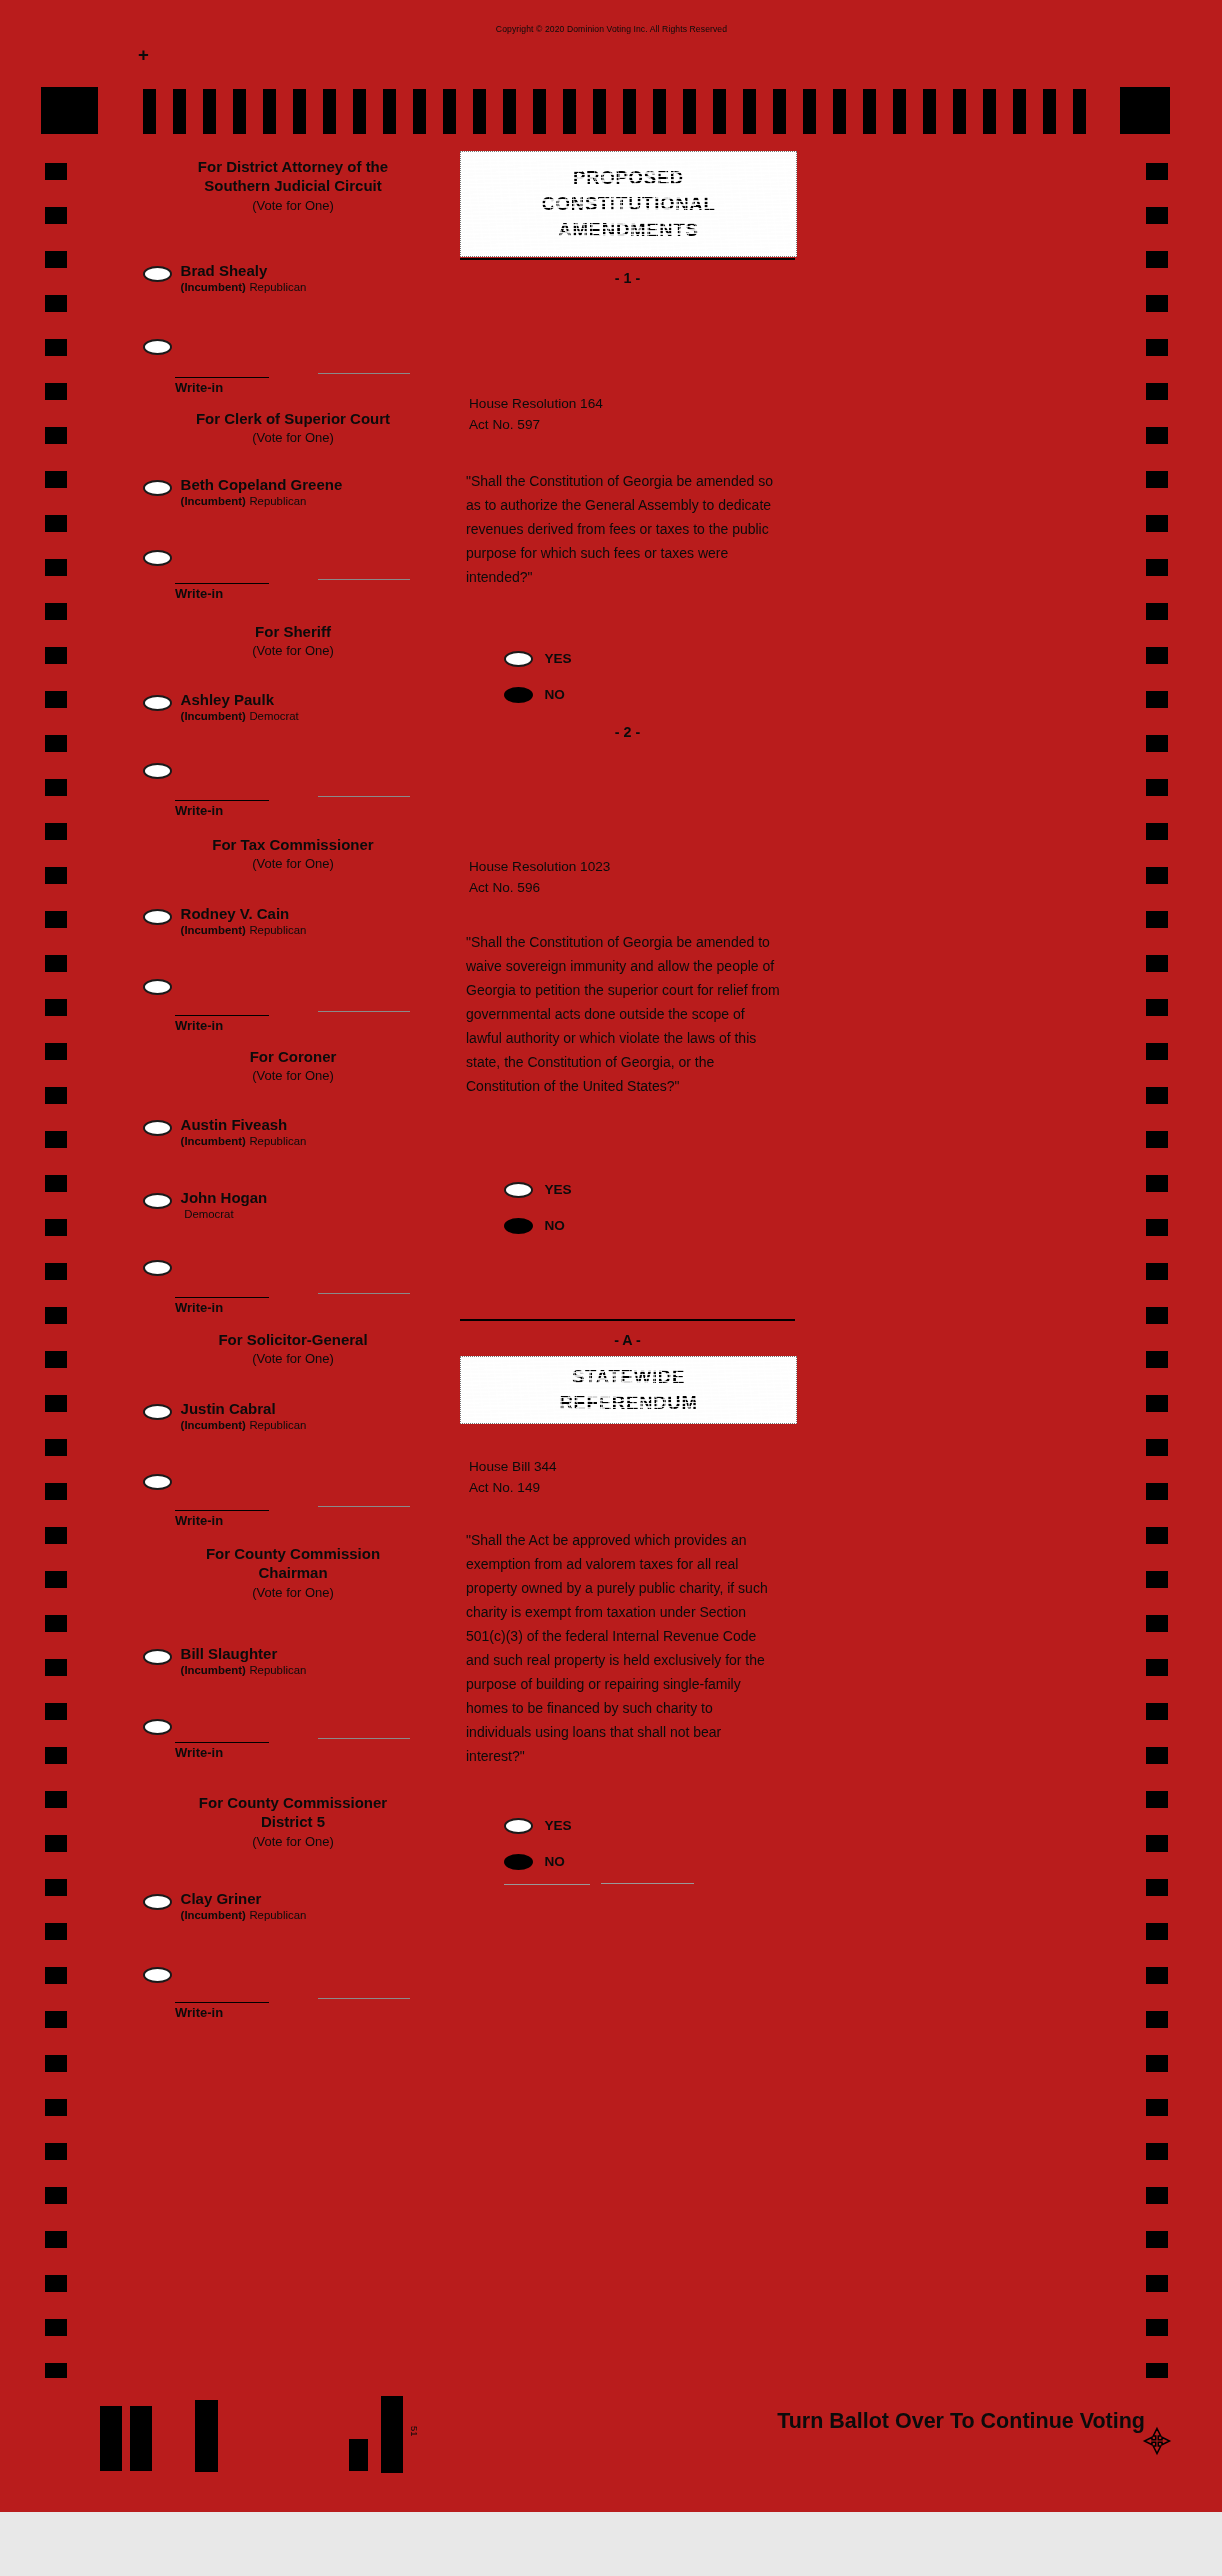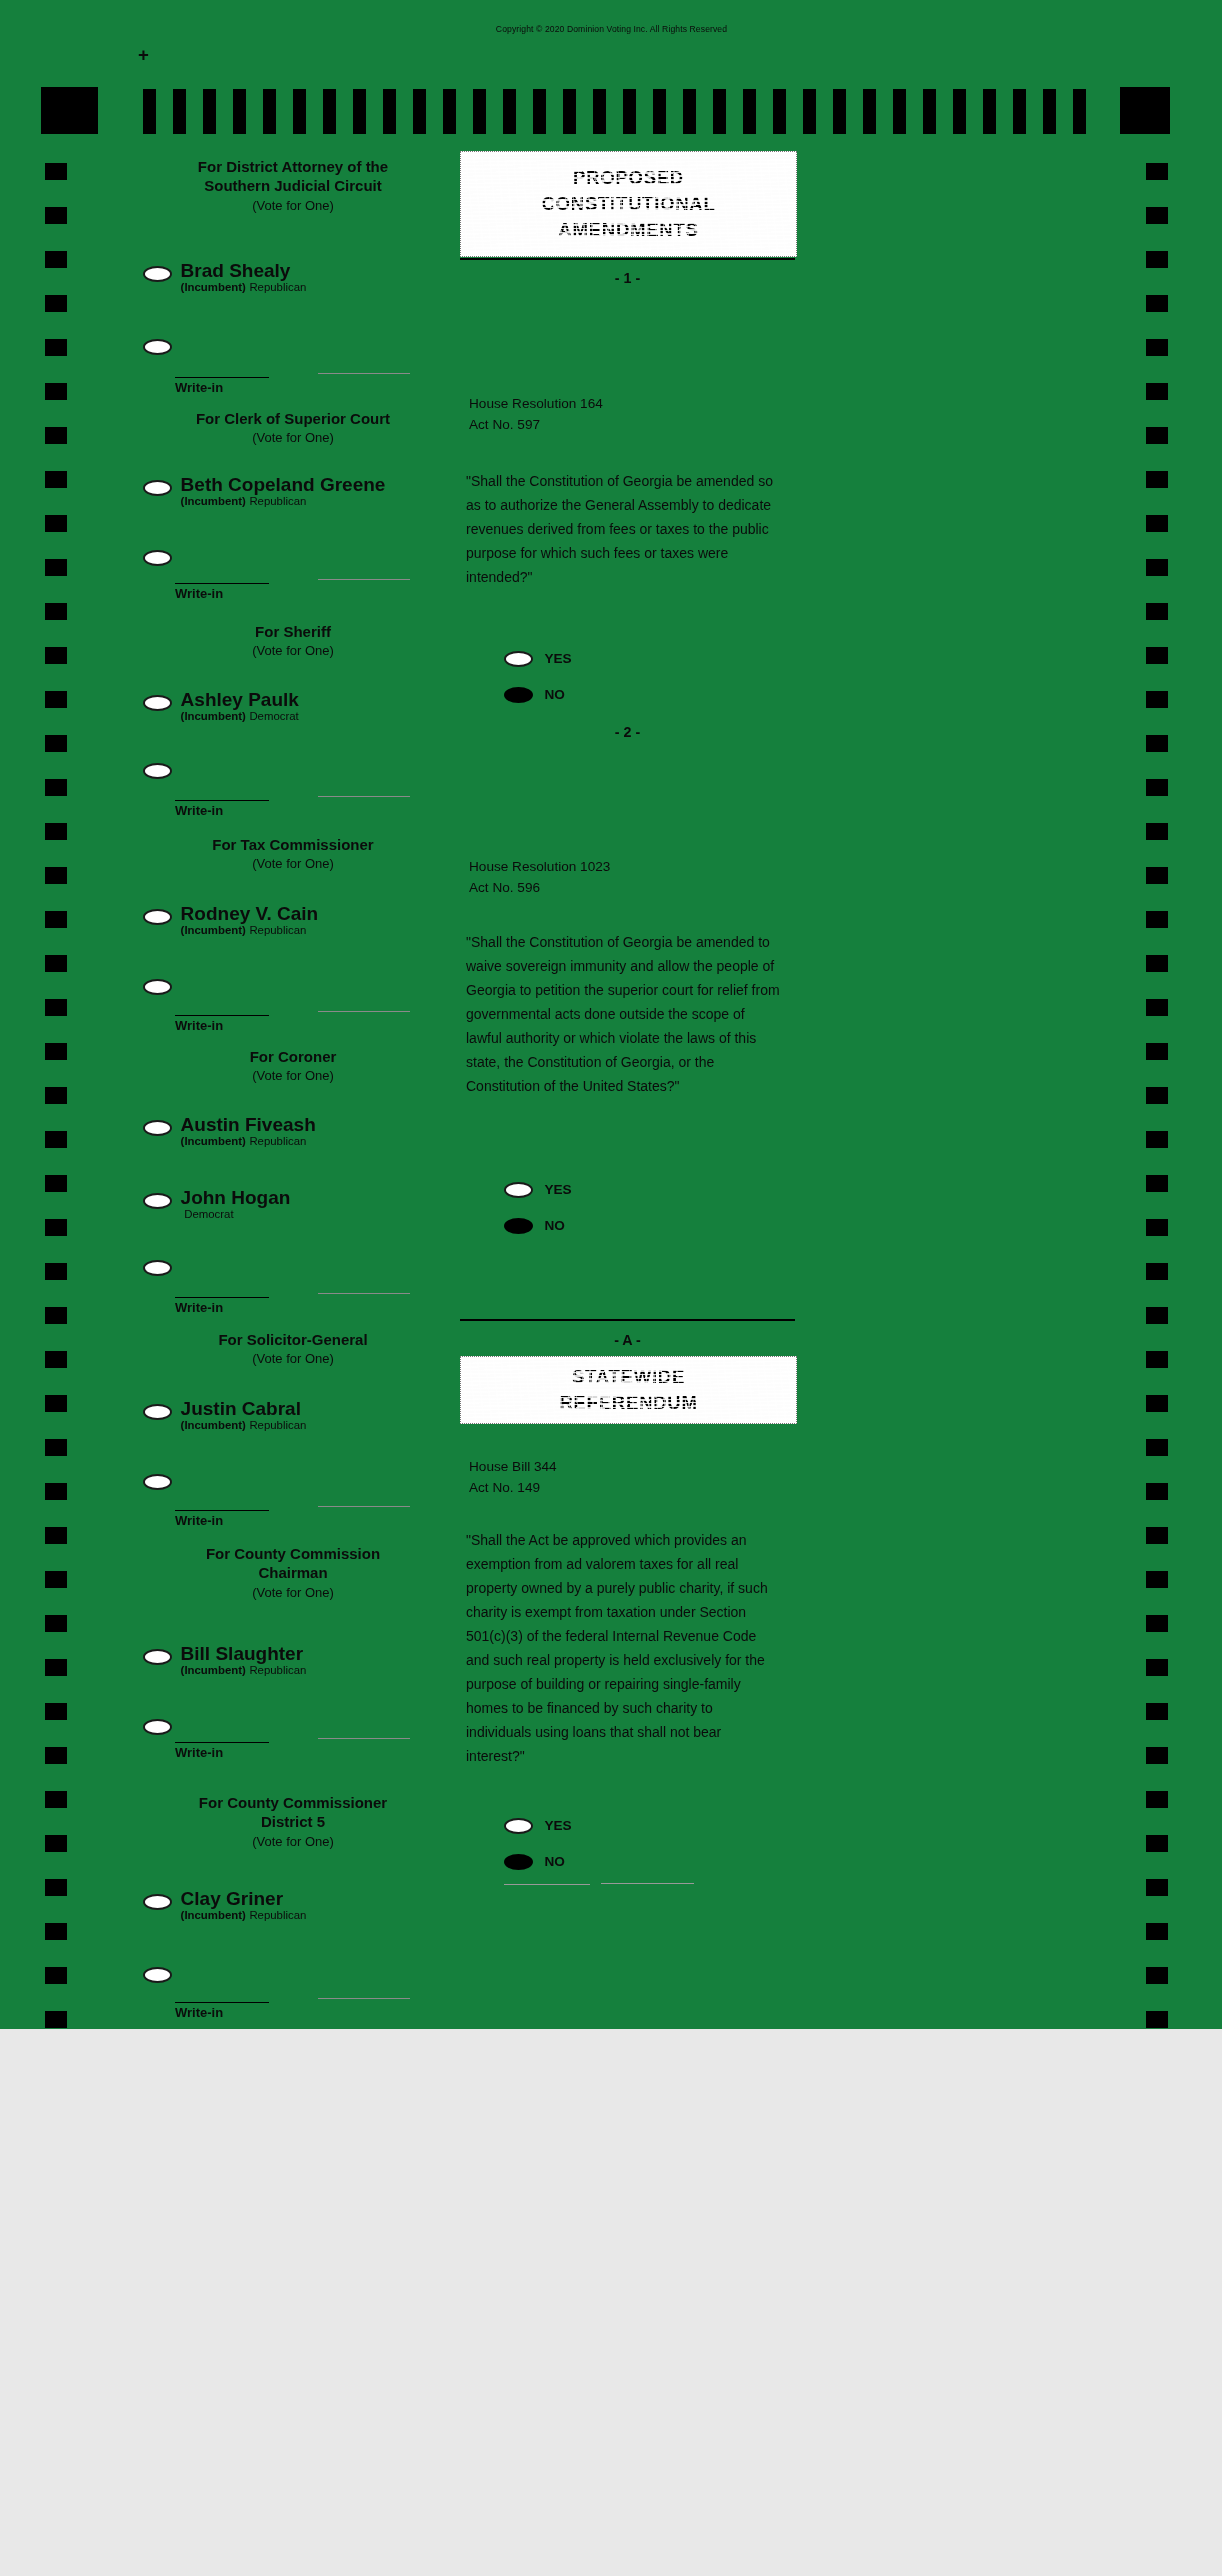--- a/index.html
+++ b/index.html
@@ -1,37 +1,37 @@
 <!DOCTYPE html>
 <html style="font-size:11.4px"><head>
 <meta charset="utf-8">
 <style>
   html,body{margin:0;padding:0;background:#e8e8e8;}
-  .ballot{position:relative;width:1223px;height:2029px;background:#15803d;
+  .ballot{position:relative;width:1223px;height:2512px;background:#b91c1c;
     font-family:"Liberation Sans",sans-serif;color:#0b0b0b;overflow:hidden;}
   .abs{position:absolute;}
 
   
   .tm-top,.tm-bottom{background:repeating-linear-gradient(90deg,#000 0 13px,transparent 13px 30px);}
   .tm-left,.tm-right{background:repeating-linear-gradient(180deg,#000 0 17px,transparent 17px 44px);}
   .tm-corner{background:#000;}
 
   
   .copyright{font-size:8.6px;letter-spacing:0.1px;}
   .plusmark{font-size:18.6px;font-weight:bold;}
 
   
   .contest{left:139px;width:308px;text-align:center;}
   .contest-title{font-weight:bold;font-size:15px;line-height:19.3px;}
   .vote-for{font-size:13px;line-height:17px;margin-top:1px;}
 
   .row{display:flex;align-items:flex-start;gap:8.6px;}
   .oval{width:25px;height:12px;border:2.1px solid #1a1a1a;border-radius:50%;background:#fff;margin-top:2.9px;flex:0 0 auto;}
   .oval.filled{background:#000;border-color:#000;}
-  .cand-name{font-weight:bold;font-size:19px;line-height:16.5px;text-align:left;}
+  .cand-name{font-weight:bold;font-size:15px;line-height:16.5px;text-align:left;}
   .cand-sub{display:flex;gap:3.6px;font-size:11.4px;line-height:14.3px;text-align:left;}
   .cand-sub .q{font-weight:bold;}
 
   .writein{width:279px;height:29px;}
   .wline1{position:absolute;left:0;top:4.3px;width:94px;border-top:1.8px solid #000;}
   .wline2{position:absolute;left:143px;top:0;width:92px;border-top:1.1px solid #8a8a8a;}
   .wlabel{position:absolute;left:0;top:7.2px;font-weight:bold;font-size:13px;}
 
   
   .mbox{left:460px;width:335px;border:0.7px dotted #777;display:flex;flex-direction:column;

